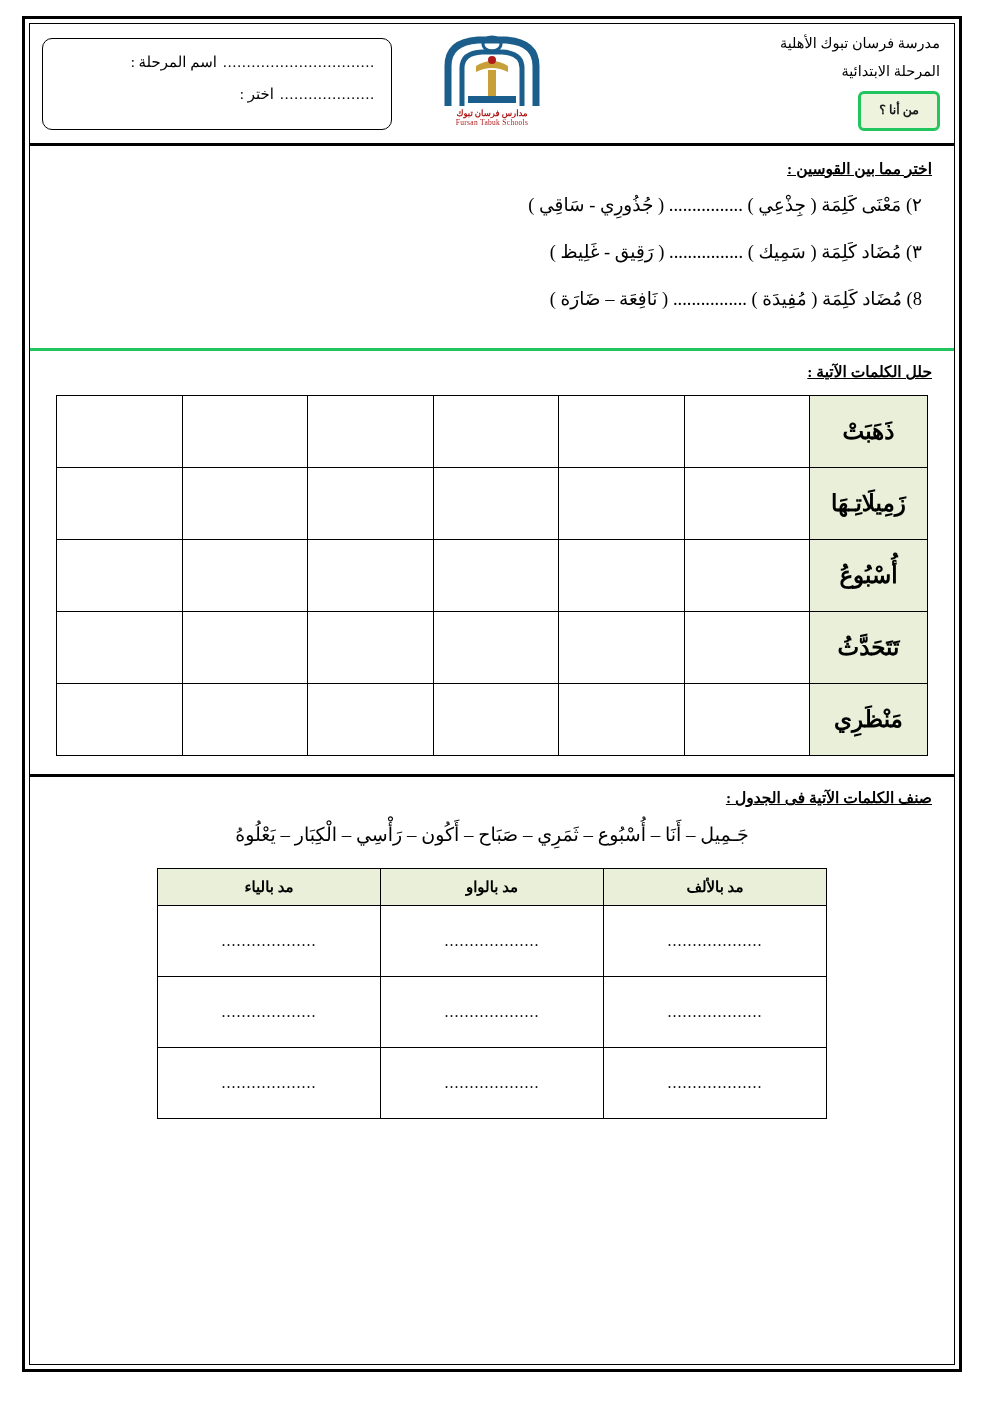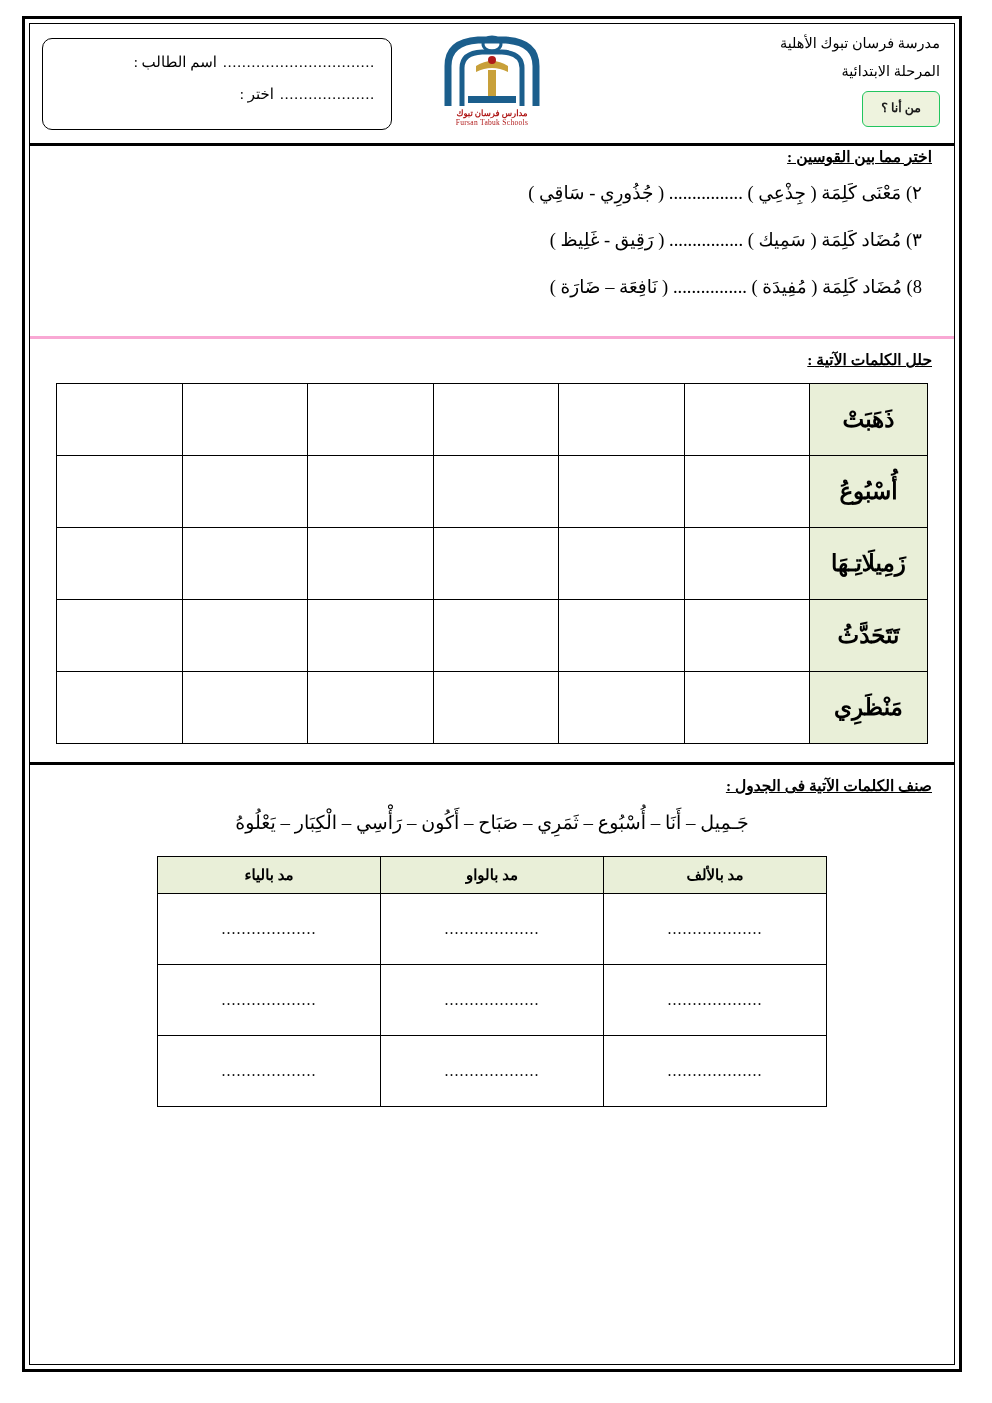--- a/index.html
+++ b/index.html
@@ -75,21 +75,21 @@
     right: 14px;
     top: 6px;
     text-align: right;
     font-size: 14.5px;
     line-height: 1.9;
   }
   .badge {
     display: inline-block;
     margin-top: 6px;
     background: #eef3de;
-    border: 1px solid #22c55e;
+    border: 3px solid #22c55e;
     border-radius: 6px;
     padding: 5px 18px;
     font-size: 12.5px;
     font-weight: bold;
     color: #1a1a1a;
   }
   .logo {
     position: absolute;
     left: 50%;
     transform: translateX(-50%);
@@ -108,21 +108,21 @@
     font-size: 7.5px;
     color: #b01a1a;
     letter-spacing: .3px;
   }
 
   
   .section {
     position: relative;
     box-sizing: border-box;
   }
-  .sec-1 { border-bottom: 3px solid #f9a8d4; padding: 0 18px 16px 18px; }
+  .sec-1 { border-bottom: 3px solid #22c55e; padding: 12px 18px 16px 18px; }
   .sec-2 { border-bottom: 3px solid #000; padding: 10px 18px 18px 18px; }
   .sec-3 { padding: 10px 18px 10px 18px; flex: 1; }
 
   .sec-title {
     text-align: right;
     font-size: 15.5px;
     font-weight: bold;
     text-decoration: underline;
     margin: 2px 4px 14px 0;
   }
@@ -195,21 +195,21 @@
 <body>
 
 <div class="page">
   <div class="inner">
 
     <div class="header">
 
       <div class="student-box">
         <div class="student-line">
           <span class="dots">................................</span>
-          <span class="lbl">اسم الطالب :</span>
+          <span class="lbl">اسم المرحلة :</span>
         </div>
         <div class="student-line">
           <span class="dots">....................</span>
           <span class="lbl">اختر :</span>
         </div>
       </div>
 
       <div class="logo">
         <svg width="108" height="78" viewBox="0 0 108 78">
           <path d="M10 74 L10 34 Q10 10 40 8 L68 8 Q98 10 98 34 L98 74" fill="none" stroke="#1b5e8c" stroke-width="7"></path>
@@ -246,30 +246,30 @@
             <tr>
               <td class="word">ذَهَبَتْ</td>
               <td></td>
               <td></td>
               <td></td>
               <td></td>
               <td></td>
               <td></td>
             </tr>
             <tr>
+              <td class="word">زَمِيلَاتِـهَا</td>
+              <td></td>
+              <td></td>
+              <td></td>
+              <td></td>
+              <td></td>
+              <td></td>
+            </tr>
+            <tr>
               <td class="word">أُسْبُوعُ</td>
-              <td></td>
-              <td></td>
-              <td></td>
-              <td></td>
-              <td></td>
-              <td></td>
-            </tr>
-            <tr>
-              <td class="word">زَمِيلَاتِـهَا</td>
               <td></td>
               <td></td>
               <td></td>
               <td></td>
               <td></td>
               <td></td>
             </tr>
             <tr>
               <td class="word">تَتَحَدَّثُ</td>
               <td></td>

